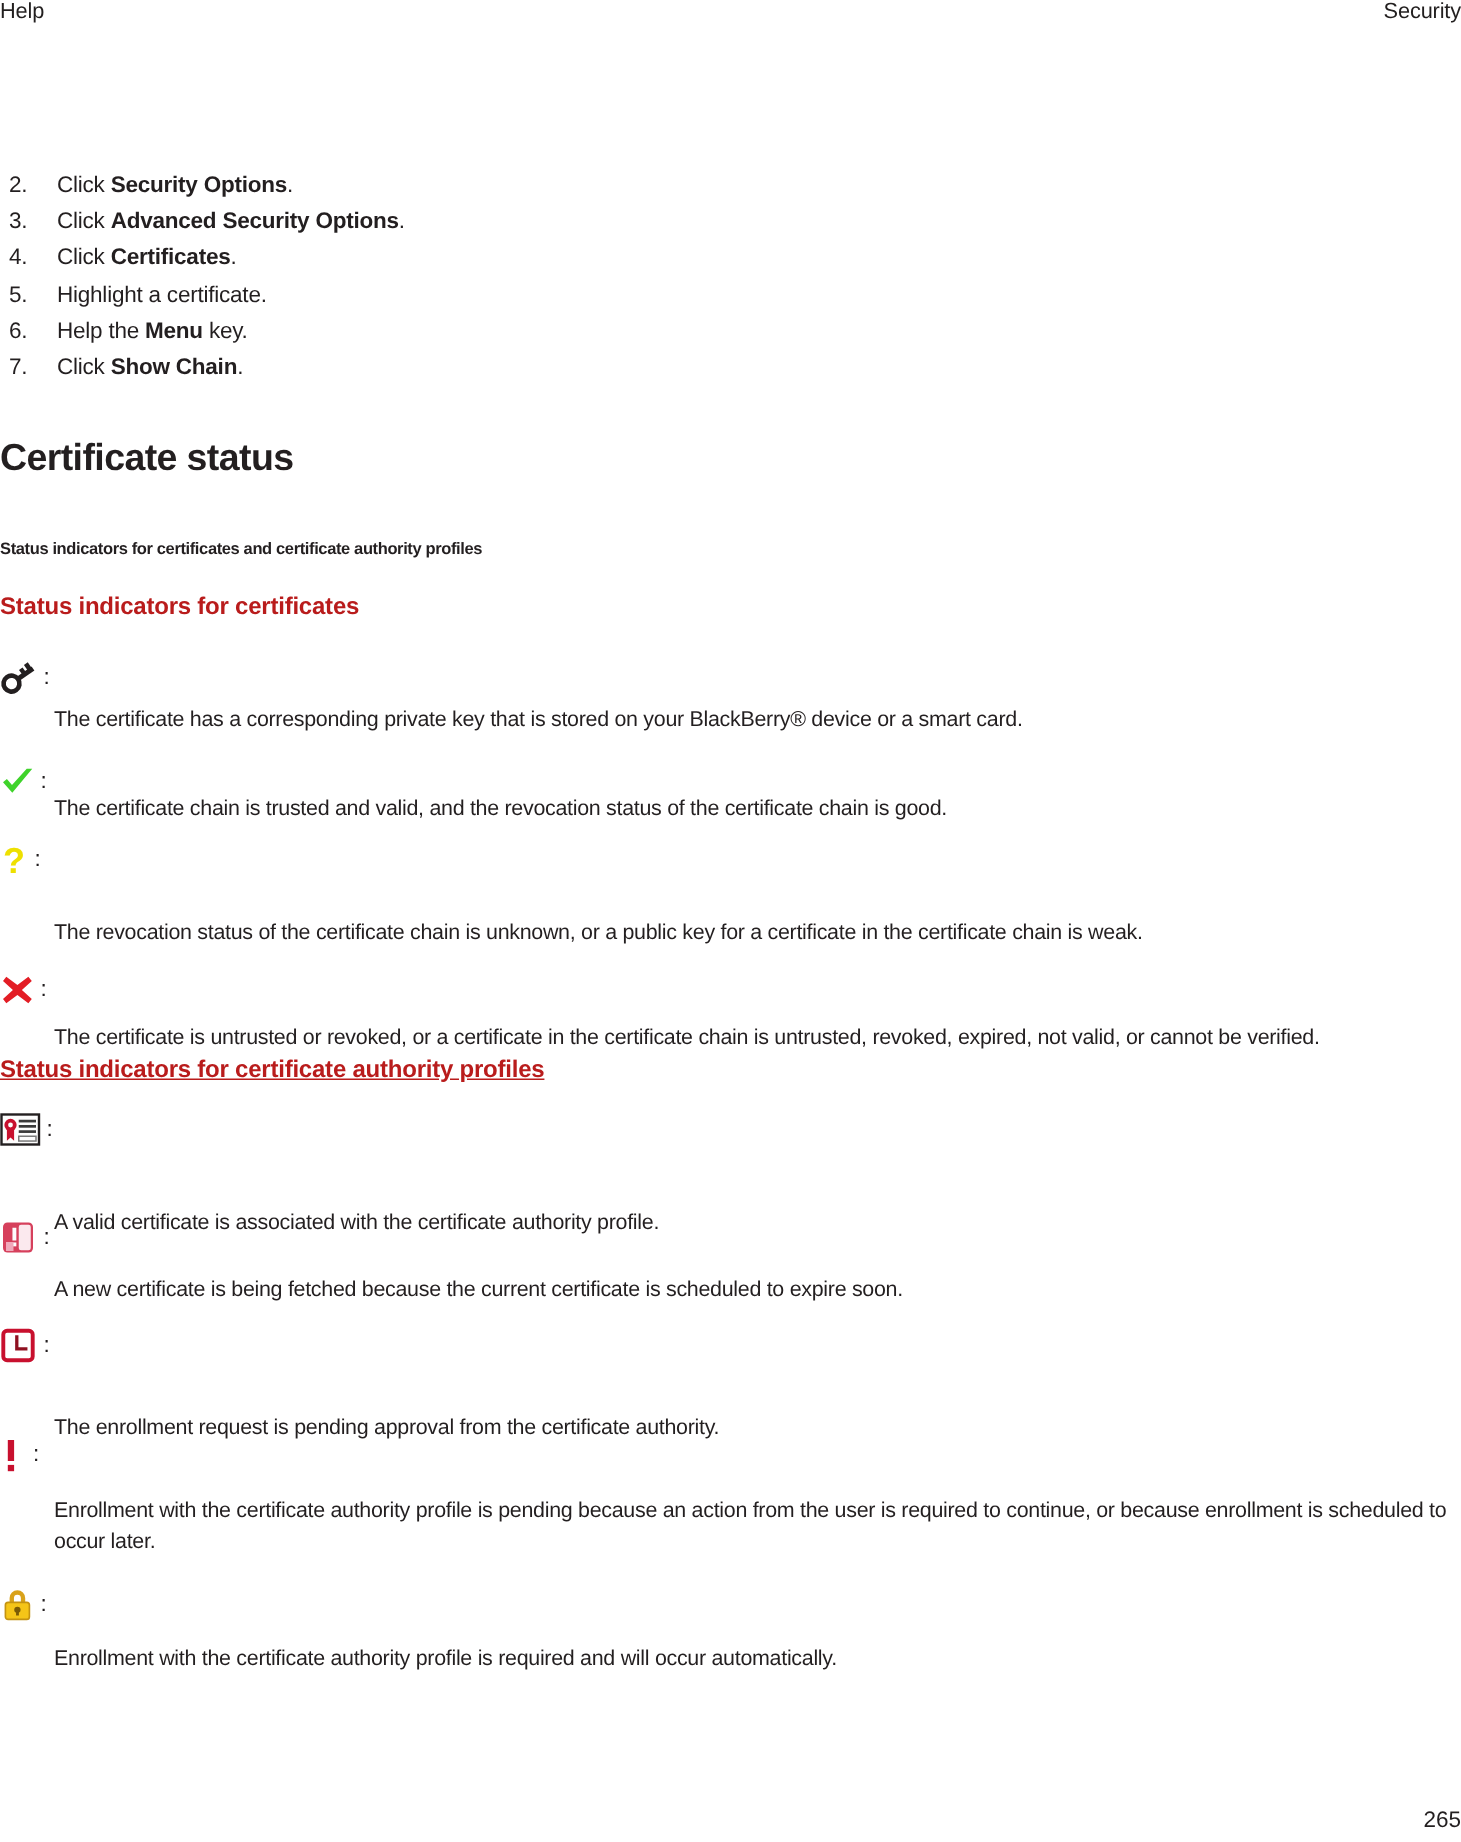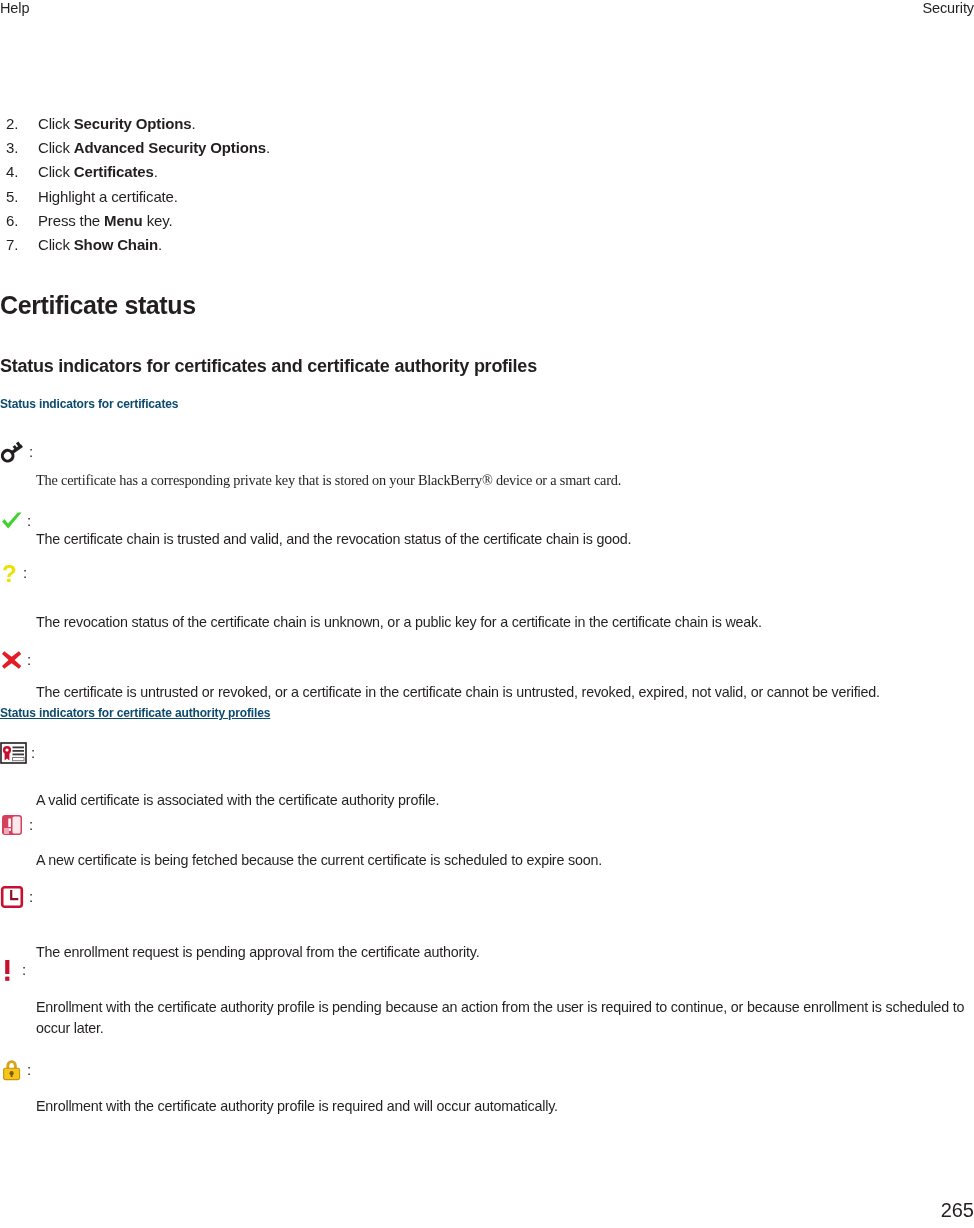--- a/index.html
+++ b/index.html
@@ -77,36 +77,36 @@
     letter-spacing: -0.4px;
     margin: 0;
     padding: 0;
     color: #231f20;
     position: absolute;
     left: 0px;
     top: 178px;
     line-height: 30px;
   }
   h2.h-sub {
-    font-size: 18px;
+    font-size: 11px;
     font-weight: bold;
     letter-spacing: -0.25px;
     margin: 0;
     padding: 0;
     color: #231f20;
     position: absolute;
     left: 0px;
     top: 243px;
     line-height: 22px;
   }
   .h-sub3 {
-    font-size: 12px;
+    font-size: 16px;
     font-weight: bold;
     letter-spacing: -0.15px;
-    color: #0c4a6e;
+    color: #b91c1c;
     line-height: 19px;
   }
 
   
   .section-label { position: absolute; left: 0px; }
 
   .ind-icon-row {
     position: absolute;
     left: 0px;
     display: flex;
@@ -136,21 +136,21 @@
     align-items: center;
     justify-content: center;
     line-height: 0;
   }
 
   
   .page-num {
     position: absolute;
     right: 0px;
     bottom: 6px;
-    font-size: 20px;
+    font-size: 15px;
     letter-spacing: 0px;
     color: #231f20;
     text-align: right;
   }
 </style>
 </head>
 <body>
 
 <div class="page">
 
@@ -172,21 +172,21 @@
       <li>
         <span class="num">4.</span>
         <span class="txt"><span>Click </span><span class="b">Certificates</span><span>.</span></span>
       </li>
       <li>
         <span class="num">5.</span>
         <span class="txt"><span>Highlight a certificate.</span><span class="b"></span><span></span></span>
       </li>
       <li>
         <span class="num">6.</span>
-        <span class="txt"><span>Press the </span><span class="b">Menu</span><span> key.</span></span>
+        <span class="txt"><span>Help the </span><span class="b">Menu</span><span> key.</span></span>
       </li>
       <li>
         <span class="num">7.</span>
         <span class="txt"><span>Click </span><span class="b">Show Chain</span><span>.</span></span>
       </li>
     </ol>
 
     <h1 class="h-main">Certificate status</h1>
 
     <h2 class="h-sub">Status indicators for certificates and certificate authority profiles</h2>
@@ -199,21 +199,21 @@
           <g transform="rotate(-35 13 11)">
             <circle cx="6.5" cy="11" r="5.3" fill="none" stroke="#231f20" stroke-width="3.1"></circle>
             <rect x="10.5" y="9.3" width="13.5" height="3.3" fill="#231f20"></rect>
             <rect x="20.4" y="5.6" width="3.1" height="4.4" fill="#231f20"></rect>
             <rect x="15.8" y="6.4" width="2.9" height="3.6" fill="#231f20"></rect>
           </g>
         </svg>
       </span>
       <span class="colon">:</span>
     </div>
-    <div class="ind-desc" style="top:358px;font-family:Liberation Serif, serif;">The certificate has a corresponding private key that is stored on your BlackBerry® device or a smart card.</div>
+    <div class="ind-desc" style="top:358px;">The certificate has a corresponding private key that is stored on your BlackBerry® device or a smart card.</div>
 
     <div class="ind-icon-row" style="top:396px;">
       <span class="icon-box">
         <svg width="24" height="22" viewBox="0 0 24 22">
           <path d="M2 11.5 L8.2 18.5 L21.5 2.5 L17.8 2.5 L8.0 13.4 L4.6 9.3 Z" fill="#3fd32b"></path>
         </svg>
       </span>
       <span class="colon">:</span>
     </div>
     <div class="ind-desc" style="top:417px;">The certificate chain is trusted and valid, and the revocation status of the certificate chain is good.</div>
@@ -248,21 +248,21 @@
           <rect x="12.5" y="9" width="11.5" height="1.8" fill="#3a3a3a"></rect>
           <rect x="12.5" y="12.5" width="11.5" height="1.8" fill="#3a3a3a"></rect>
           <rect x="12.5" y="16.5" width="11.5" height="3.2" fill="none" stroke="#7a7a7a" stroke-width="1"></rect>
           <circle cx="7" cy="9" r="4.1" fill="#c8102e"></circle>
           <circle cx="7" cy="9" r="1.6" fill="#fdfdfd"></circle>
           <path d="M4.6 12 L4.6 19.5 L7 17.4 L9.4 19.5 L9.4 12 Z" fill="#c8102e"></path>
         </svg>
       </span>
       <span class="colon">:</span>
     </div>
-    <div class="ind-desc" style="top:678px;">A valid certificate is associated with the certificate authority profile.</div>
+    <div class="ind-desc" style="top:693px;">A valid certificate is associated with the certificate authority profile.</div>
 
     <div class="ind-icon-row" style="top:700px;">
       <span class="icon-box">
         <svg width="26" height="24" viewBox="0 0 26 24">
           <rect x="2" y="2" width="20" height="20" rx="3" fill="#d6405c"></rect>
           <rect x="12.5" y="3.5" width="8" height="17" rx="1.5" fill="#fbe9ee"></rect>
           <rect x="8.3" y="5.5" width="2.6" height="8.5" fill="#fdfdfd"></rect>
           <rect x="8.3" y="15.3" width="2.6" height="2.6" fill="#fdfdfd"></rect>
           <rect x="4" y="15" width="5" height="6" fill="#f0a8ba"></rect>
         </svg>

